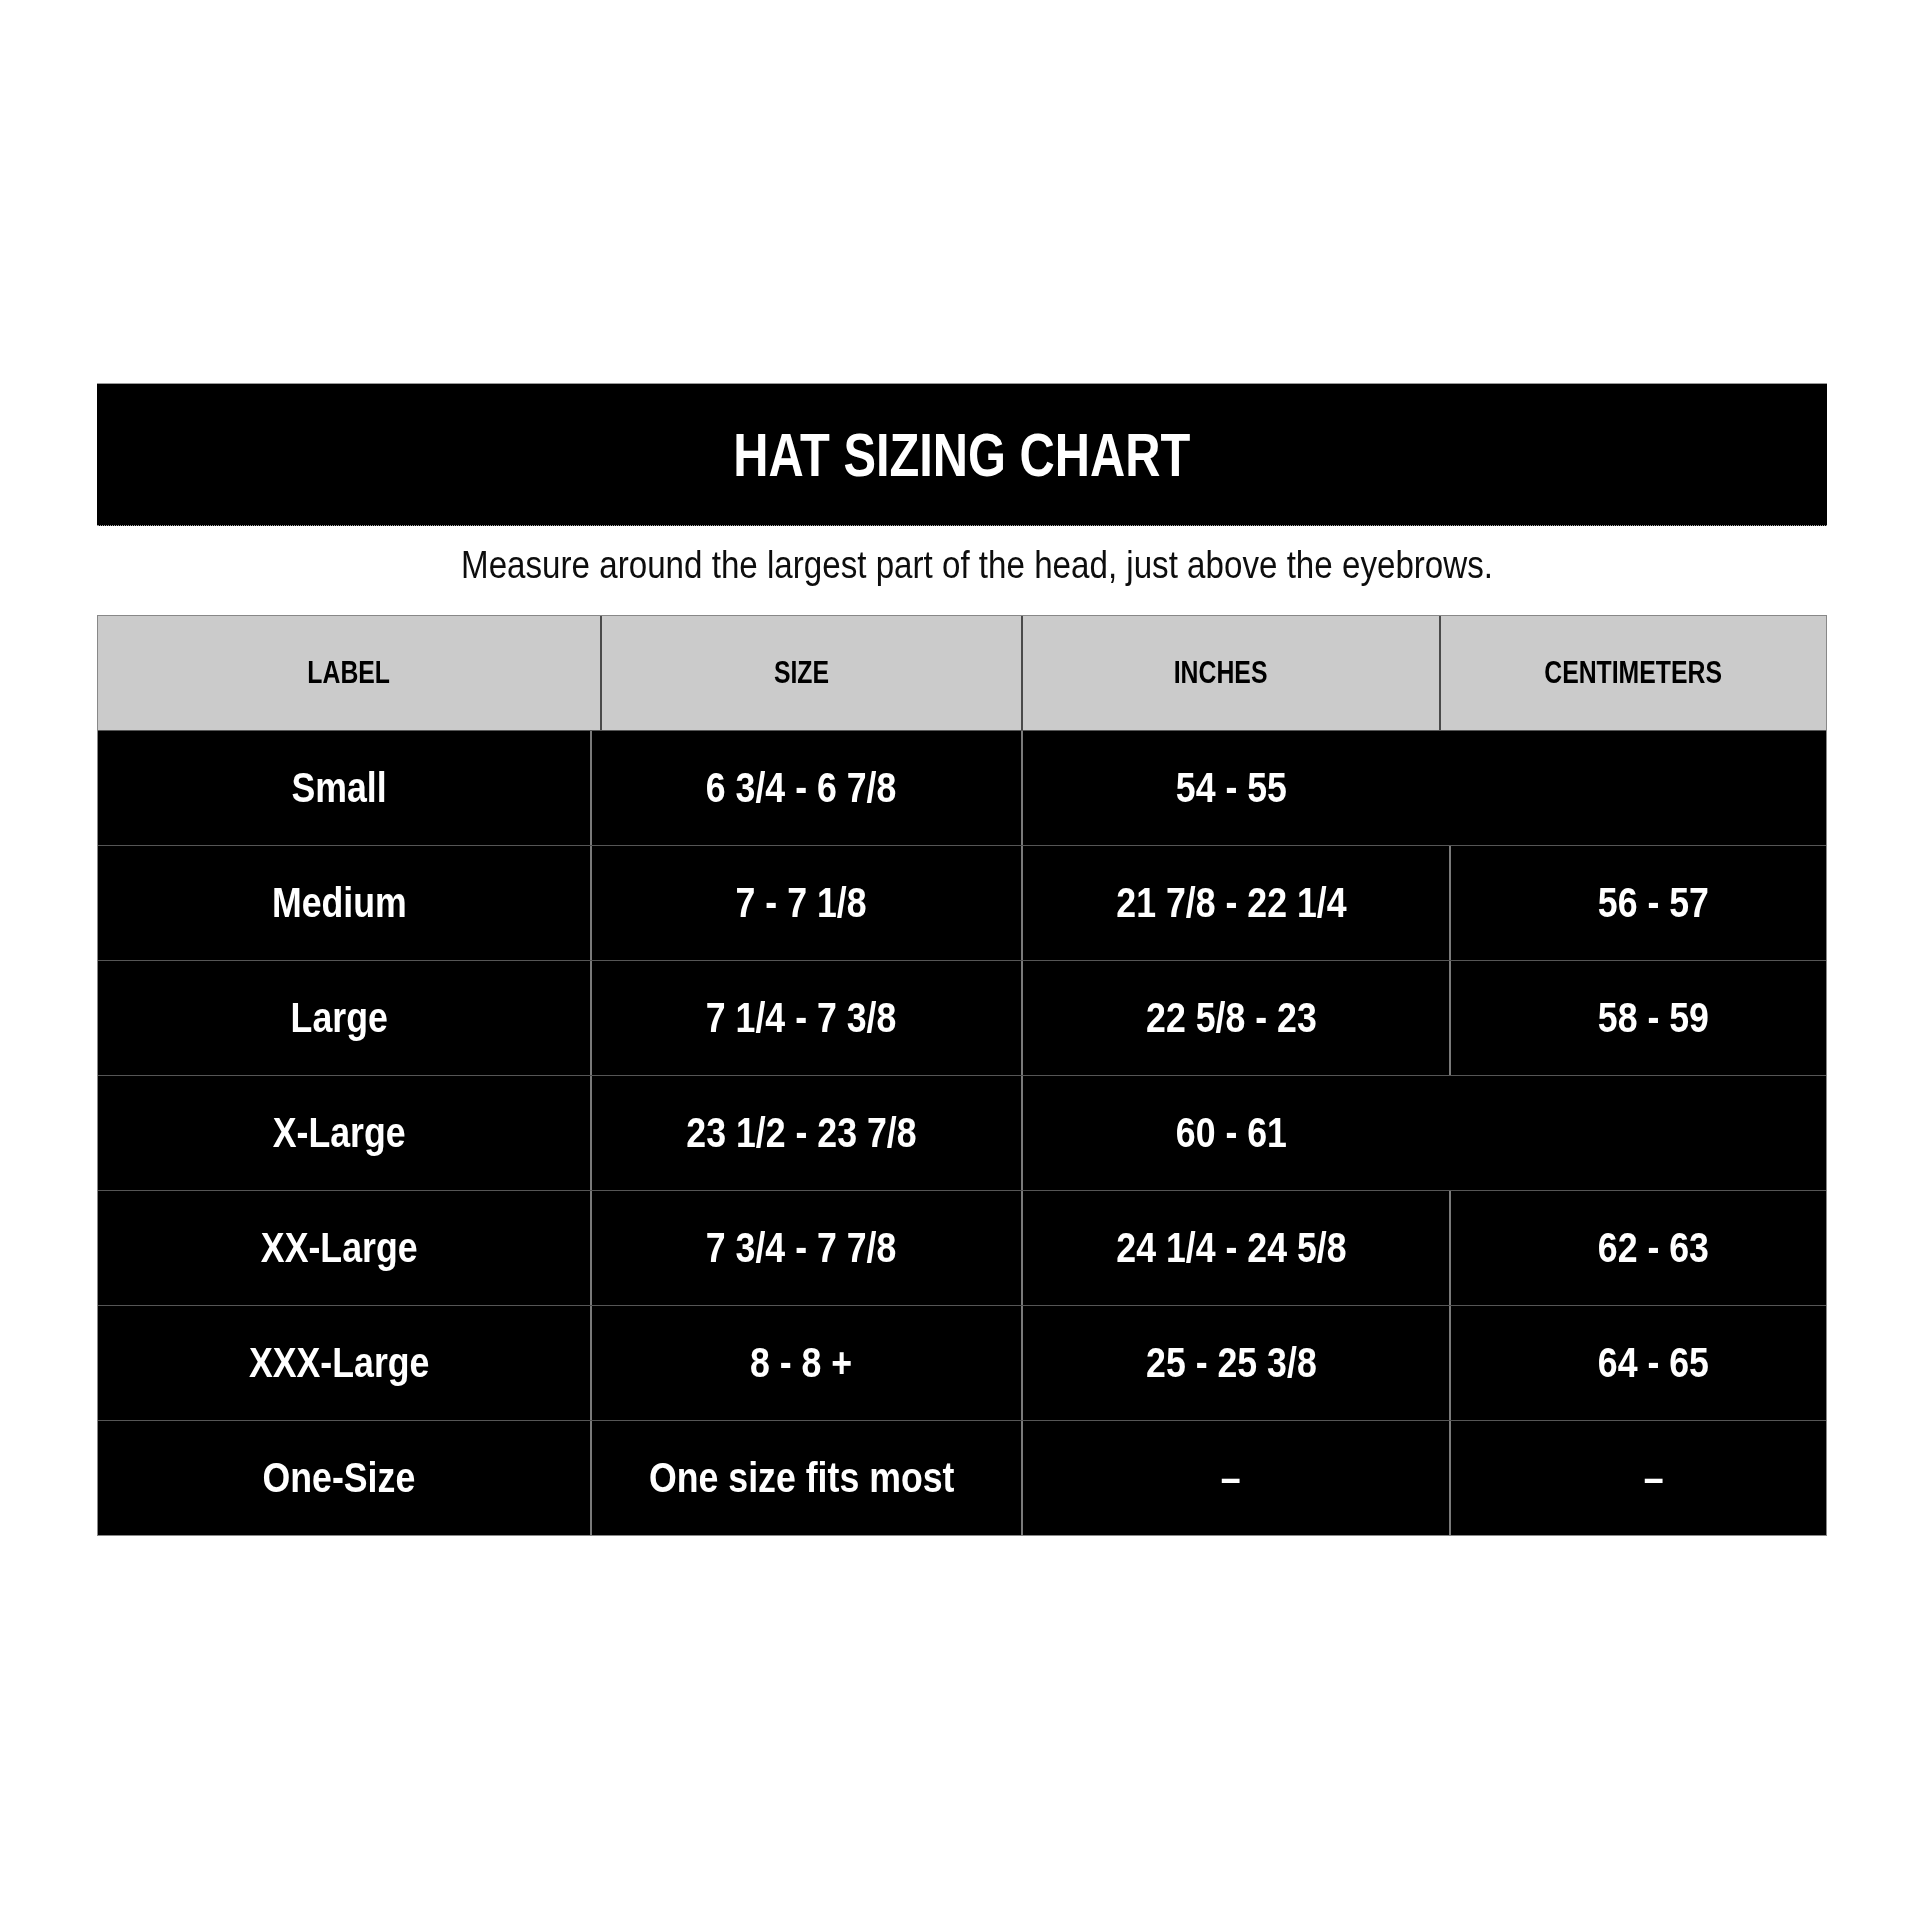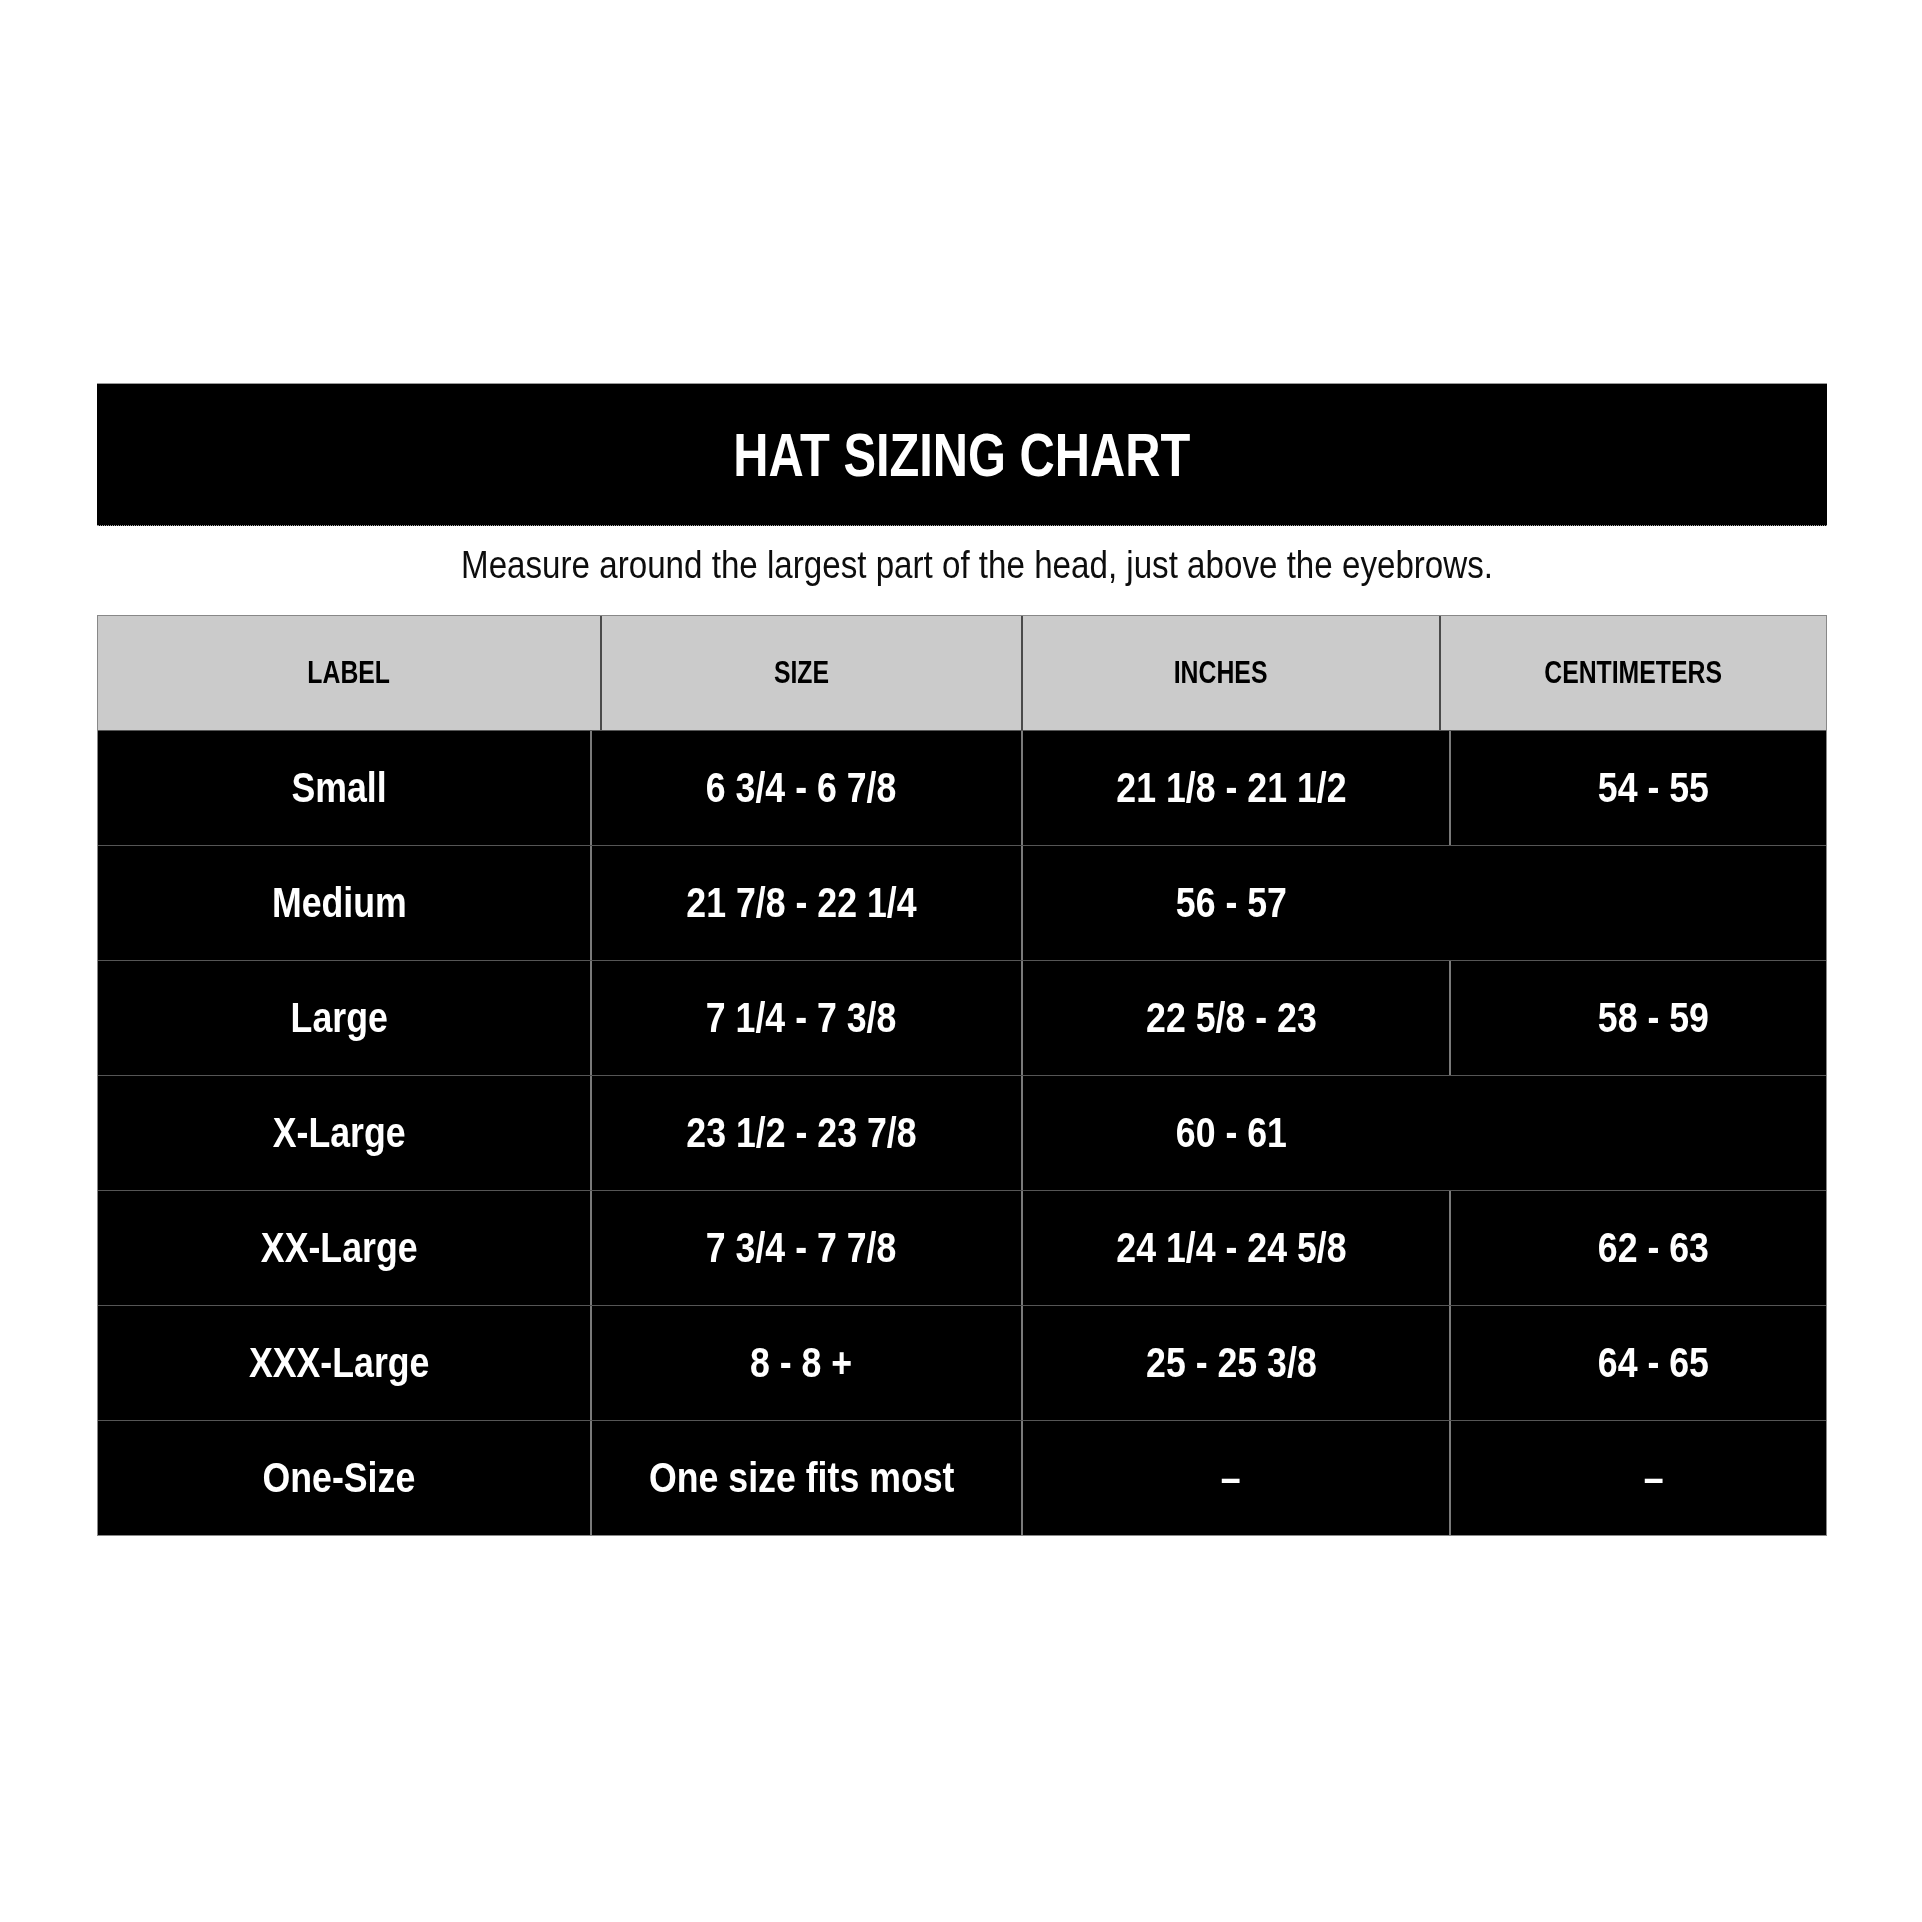--- a/index.html
+++ b/index.html
@@ -139,30 +139,30 @@
     </div>
 
     <div class="trow">
       <div class="cell">
           <span class="cond-wide">Small</span>
         </div>
       <div class="cell">
           <span class="cond-wide">6 3/4 - 6 7/8</span>
         </div>
       <div class="cell">
-          <span class="cond-wide">21 1/8 - 21 1/2</span>
-        </div>
-      <div class="cell">
           <span class="cond-wide">54 - 55</span>
         </div>
     </div>
 
     <div class="trow">
       <div class="cell">
           <span class="cond-wide">Medium</span>
+        </div>
+      <div class="cell">
+          <span class="cond-wide">7 - 7 1/8</span>
         </div>
       <div class="cell">
           <span class="cond-wide">21 7/8 - 22 1/4</span>
         </div>
       <div class="cell">
           <span class="cond-wide">56 - 57</span>
         </div>
     </div>
 
     <div class="trow">

